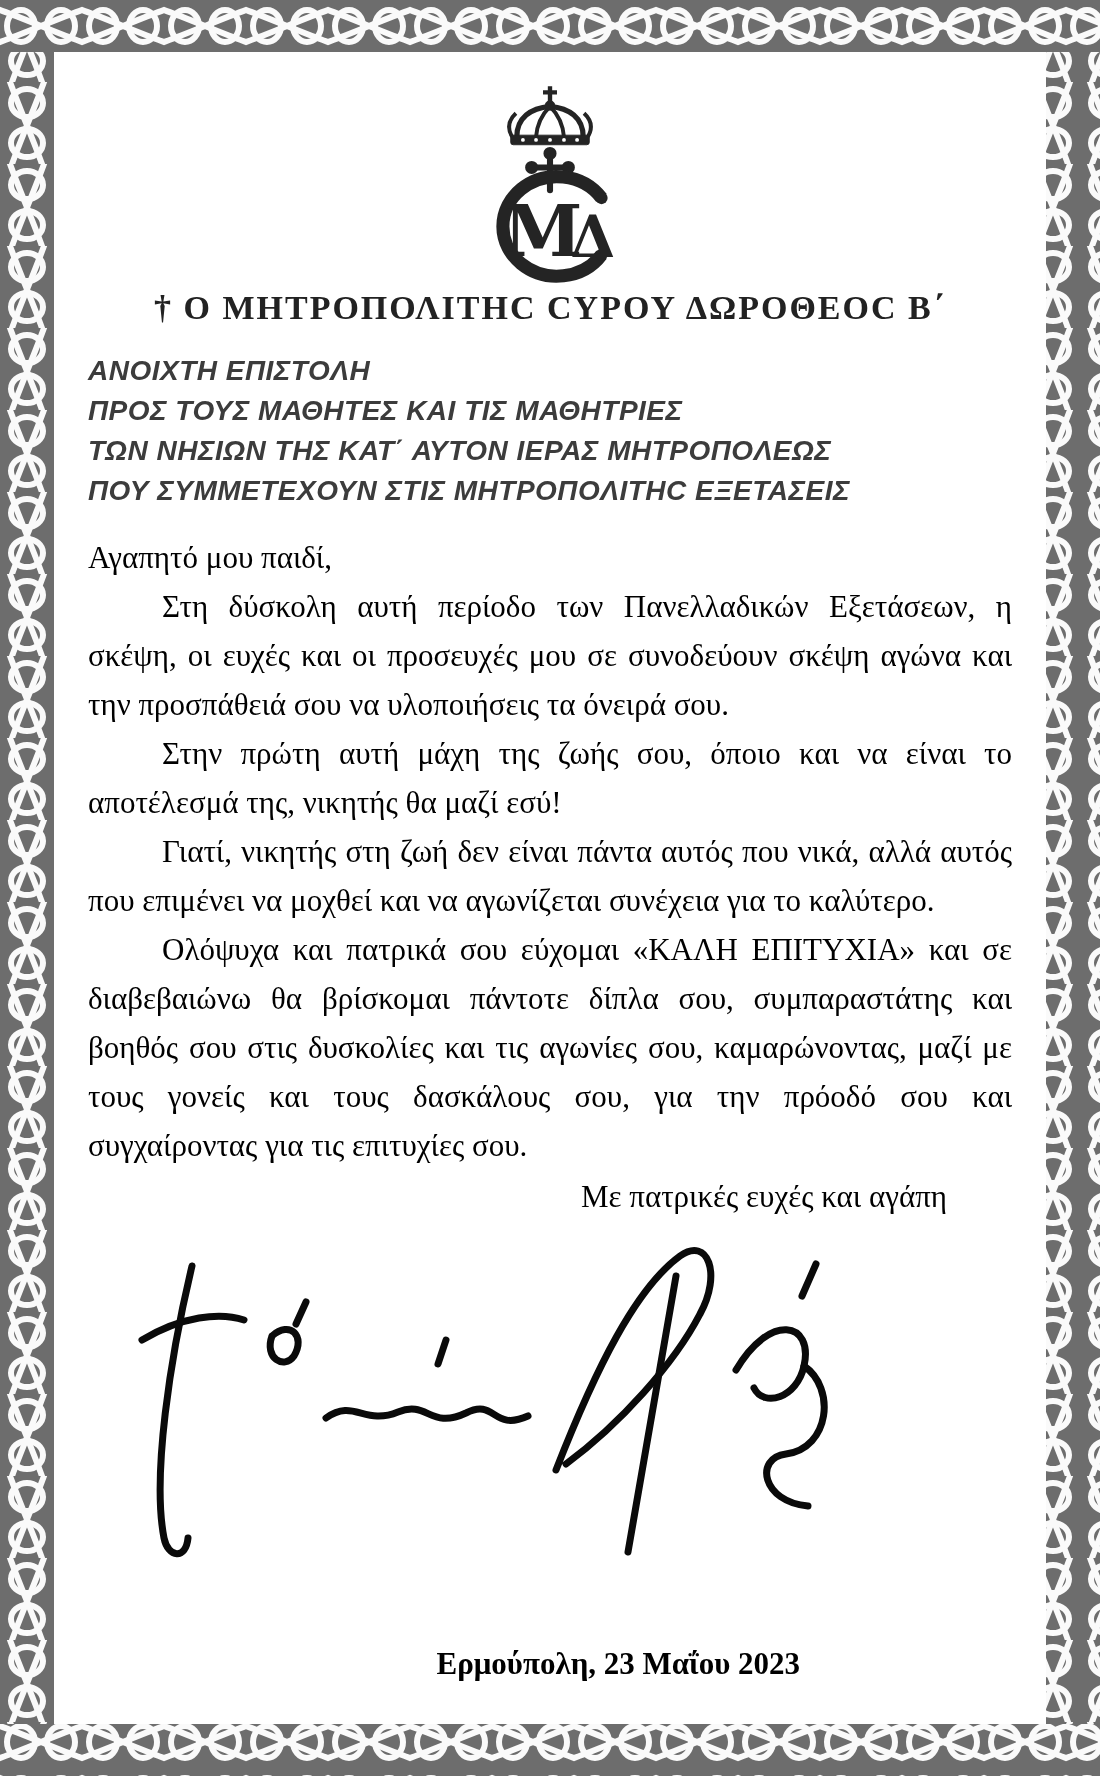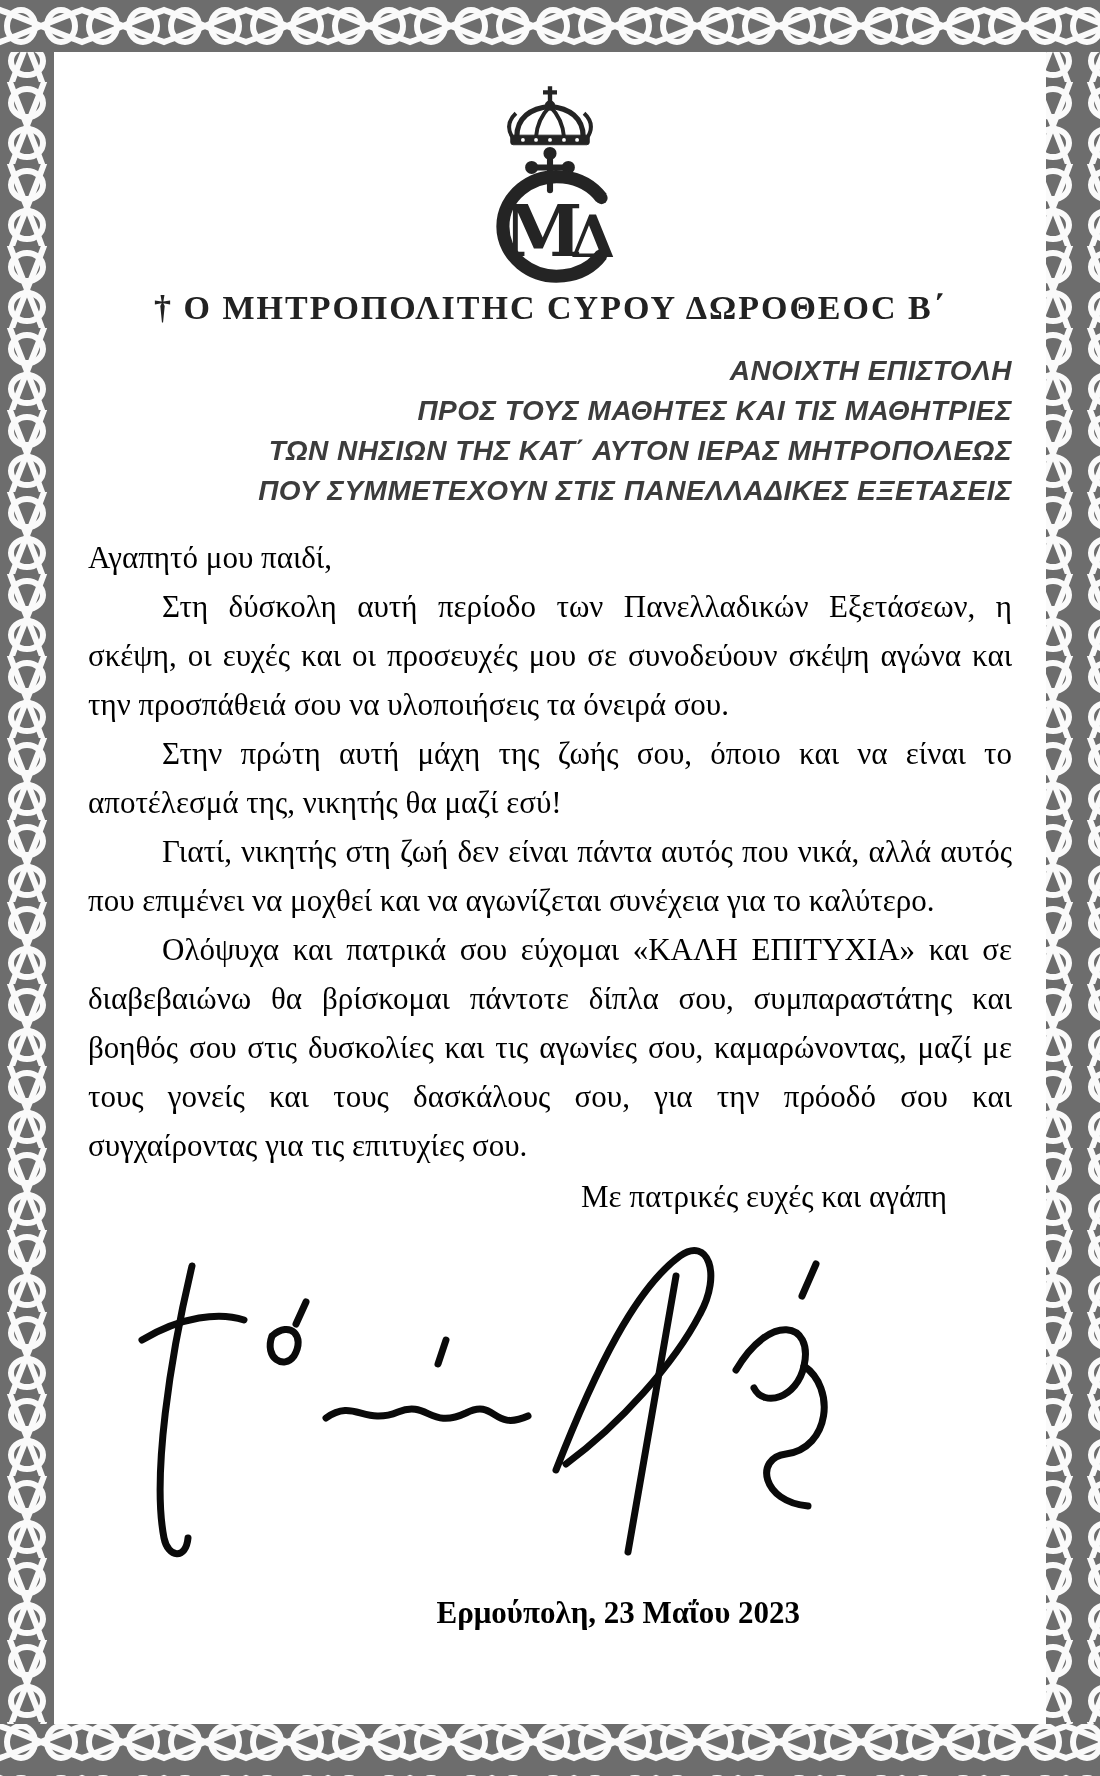--- a/index.html
+++ b/index.html
@@ -19,21 +19,21 @@
   .emblem-wrap { text-align:center; margin-top:4px; }
   .letter-title {
     text-align:center;
     font-family:Liberation Serif, serif;
     font-weight:700;
     font-size:34px;
     letter-spacing:2px;
     color:#222222;
     white-space:nowrap;
   }
-  .subtitles { margin-top:24px; text-align:right; }
+  .subtitles { margin-top:24px; text-align:left; }
   .subtitle-line {
     font-family:"Liberation Sans", sans-serif;
     font-style:italic;
     font-weight:700;
     font-size:28px;
     line-height:40px;
     color:#3c3c3c;
     letter-spacing:0.5px;
   }
   .letter-body { margin-top:22px; }
@@ -52,21 +52,21 @@
     line-height:49px;
     text-align:right;
     transform:translateX(-65px);
   }
   .signature-layer {
     position:absolute; left:26px; top:1152px;
     z-index:2; pointer-events:none;
   }
   .dateline {
     position:absolute;
-    right:212px; top:1529px;
+    right:212px; top:1580px;
     font-size:31px;
     font-weight:700;
     white-space:nowrap;
     z-index:3;
   }
 </style>
 </head>
 <body>
 
 <div class="page">
@@ -135,21 +135,21 @@
         <text x="199" y="199" text-anchor="middle" font-family="'DejaVu Serif',serif" font-weight="bold" font-size="66" fill="#242424">Δ</text>
       </svg>
     </div>
 
     <div class="letter-title">† Ο ΜΗΤΡΟΠΟΛΙΤΗC CΥΡΟΥ ΔΩΡΟΘΕΟC Β΄</div>
 
     <div class="subtitles">
       <div class="subtitle-line">ΑΝΟΙΧΤΗ ΕΠΙΣΤΟΛΗ</div>
       <div class="subtitle-line">ΠΡΟΣ ΤΟΥΣ ΜΑΘΗΤΕΣ ΚΑΙ ΤΙΣ ΜΑΘΗΤΡΙΕΣ</div>
       <div class="subtitle-line">ΤΩΝ ΝΗΣΙΩΝ ΤΗΣ ΚΑΤ΄ ΑΥΤΟΝ ΙΕΡΑΣ ΜΗΤΡΟΠΟΛΕΩΣ</div>
-      <div class="subtitle-line">ΠΟΥ ΣΥΜΜΕΤΕΧΟΥΝ ΣΤΙΣ ΠΑΝΕΛΛΑΔΙΚΕΣ ΕΞΕΤΑΣΕΙΣ</div>
+      <div class="subtitle-line">ΠΟΥ ΣΥΜΜΕΤΕΧΟΥΝ ΣΤΙΣ ΜΗΤΡΟΠΟΛΙΤΗC ΕΞΕΤΑΣΕΙΣ</div>
     </div>
 
     <div class="letter-body">
       <p class="par greeting">Αγαπητό μου παιδί,</p>
       <p class="par">Στη δύσκολη αυτή περίοδο των Πανελλαδικών Εξετάσεων, η σκέψη, οι ευχές και οι προσευχές μου σε συνοδεύουν σκέψη αγώνα και την προσπάθειά σου να υλοποιήσεις τα όνειρά σου.</p>
       <p class="par">Στην πρώτη αυτή μάχη της ζωής σου, όποιο και να είναι το αποτέλεσμά της, νικητής θα μαζί εσύ!</p>
       <p class="par">Γιατί, νικητής στη ζωή δεν είναι πάντα αυτός που νικά, αλλά αυτός που επιμένει να μοχθεί και να αγωνίζεται συνέχεια για το καλύτερο.</p>
       <p class="par">Ολόψυχα και πατρικά σου εύχομαι «ΚΑΛΗ ΕΠΙΤΥΧΙΑ» και σε διαβεβαιώνω θα βρίσκομαι πάντοτε δίπλα σου, συμπαραστάτης και βοηθός σου στις δυσκολίες και τις αγωνίες σου, καμαρώνοντας, μαζί με τους γονείς και τους δασκάλους σου, για την πρόοδό σου και συγχαίροντας για τις επιτυχίες σου.</p>
       <div class="closing-line">Με πατρικές ευχές και αγάπη</div>
     </div>

